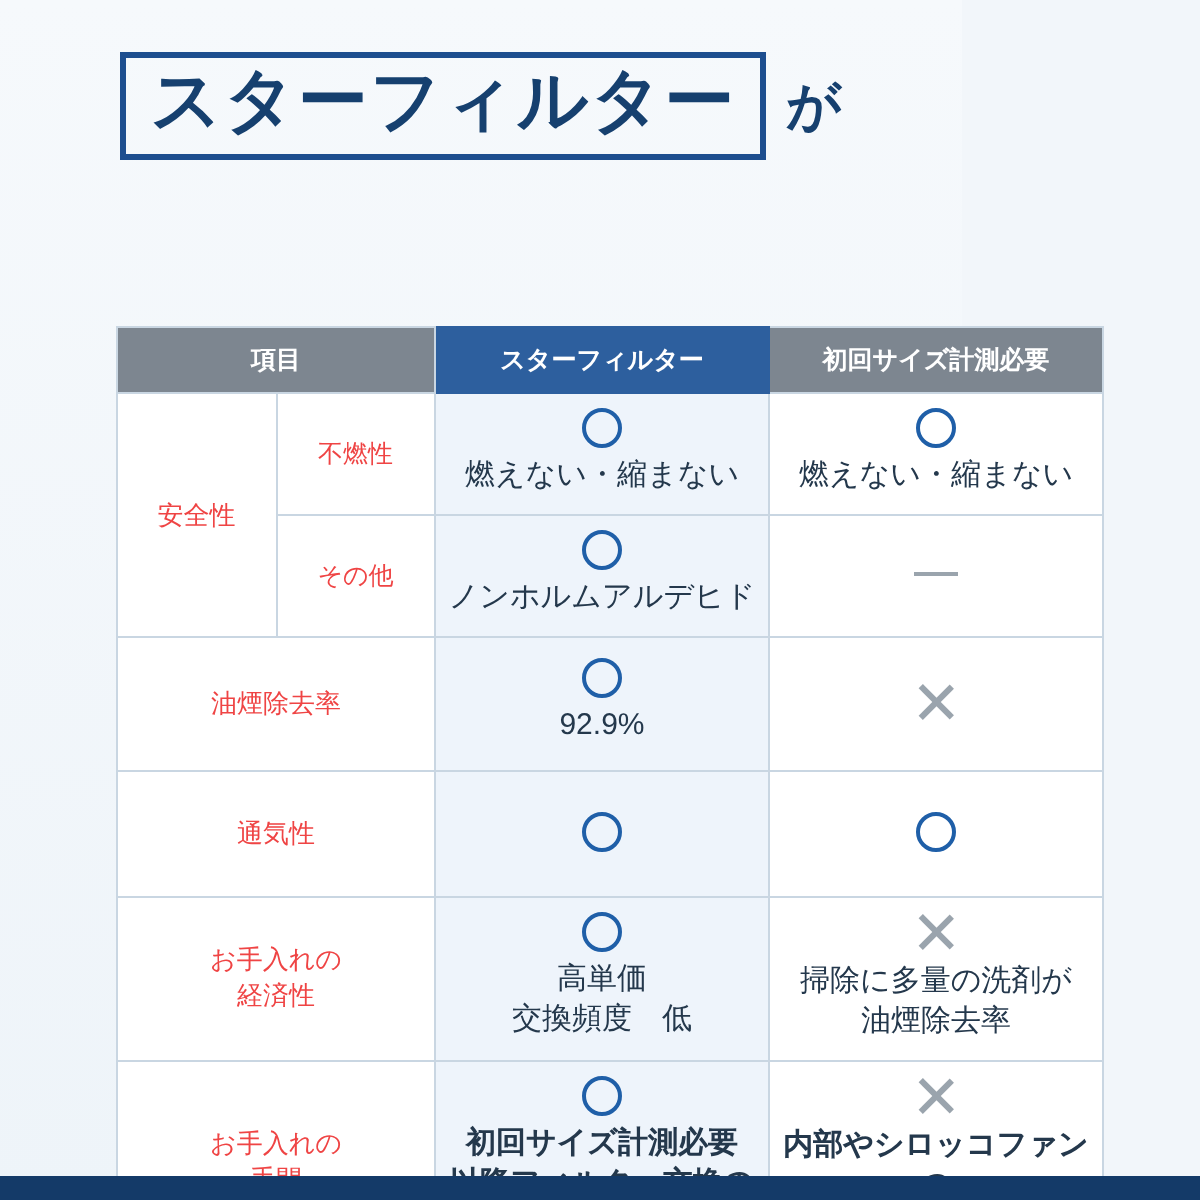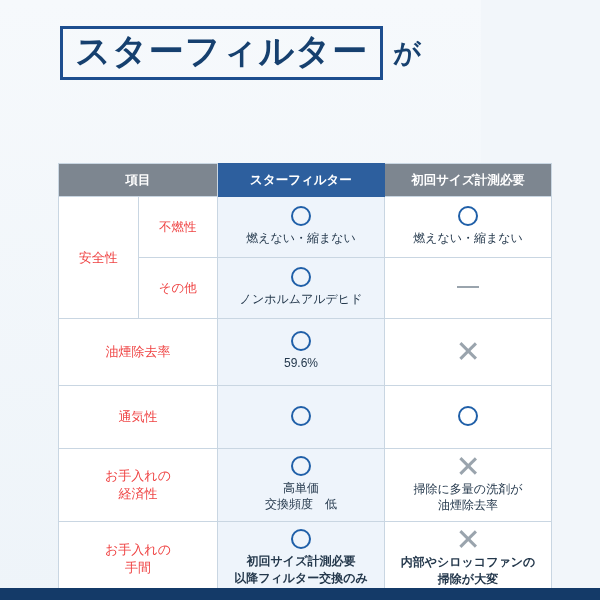--- a/index.html
+++ b/index.html
@@ -138,21 +138,21 @@
   .mark-x:before { transform: translateX(-50%) rotate(45deg); }
   .mark-x:after  { transform: translateX(-50%) rotate(-45deg); }
   .mark-dash {
     width: 22px;
     height: 2.6px;
     background: #9aa4ad;
     margin: 10px auto;
   }
   .note {
     margin-top: 4px;
-    font-size: 12px;
+    font-size: 15px;
     line-height: 1.35;
     color: #24384c;
     white-space: pre-line;
   }
   .note.b {
     font-weight: bold;
   }
   .cell-inner {
     display: flex;
     flex-direction: column;
@@ -223,21 +223,21 @@
               <div class="mark-dash"></div>
             </div>
           </td>
         </tr>
 
         <tr>
           <td class="rowlabel" colspan="2" style="height:64px;">油煙除去率</td>
           <td class="starcell">
             <div class="cell-inner">
               <div class="mark-o"></div>
-              <div class="note">59.6%</div>
+              <div class="note">92.9%</div>
             </div>
           </td>
           <td class="metalcell">
             <div class="cell-inner">
               <div class="mark-x"></div>
             </div>
           </td>
         </tr>
 
         <tr>

